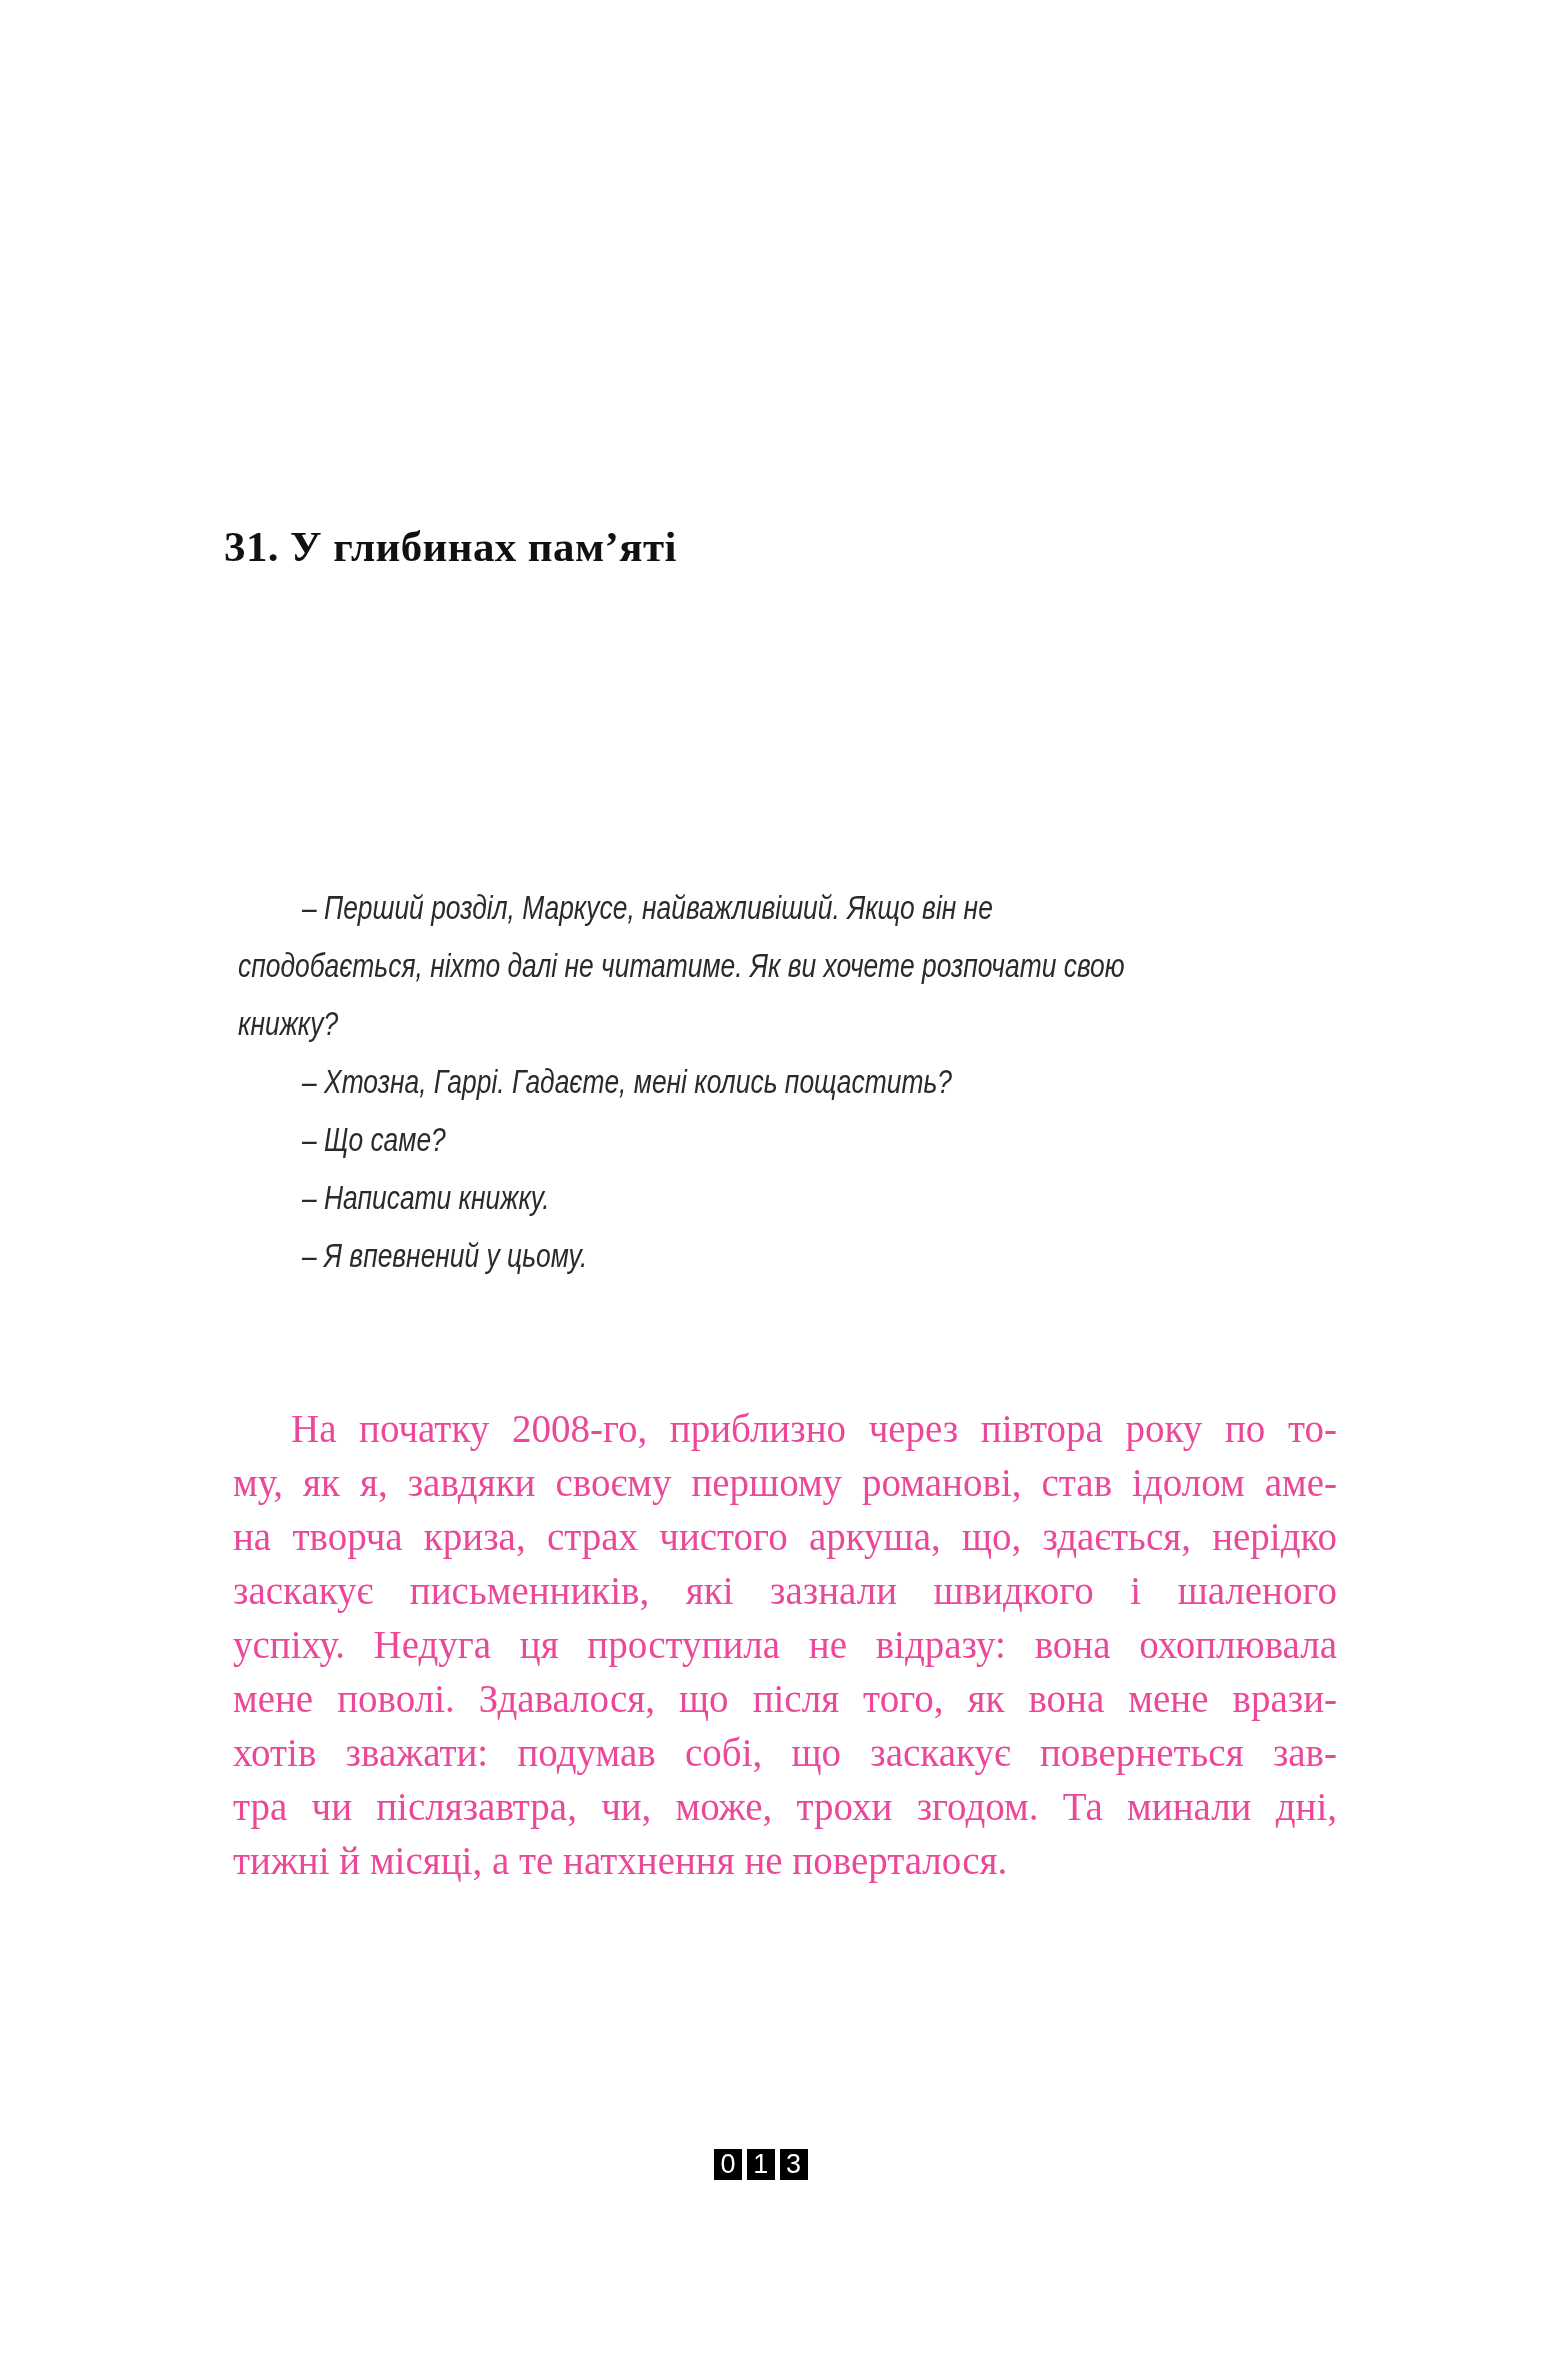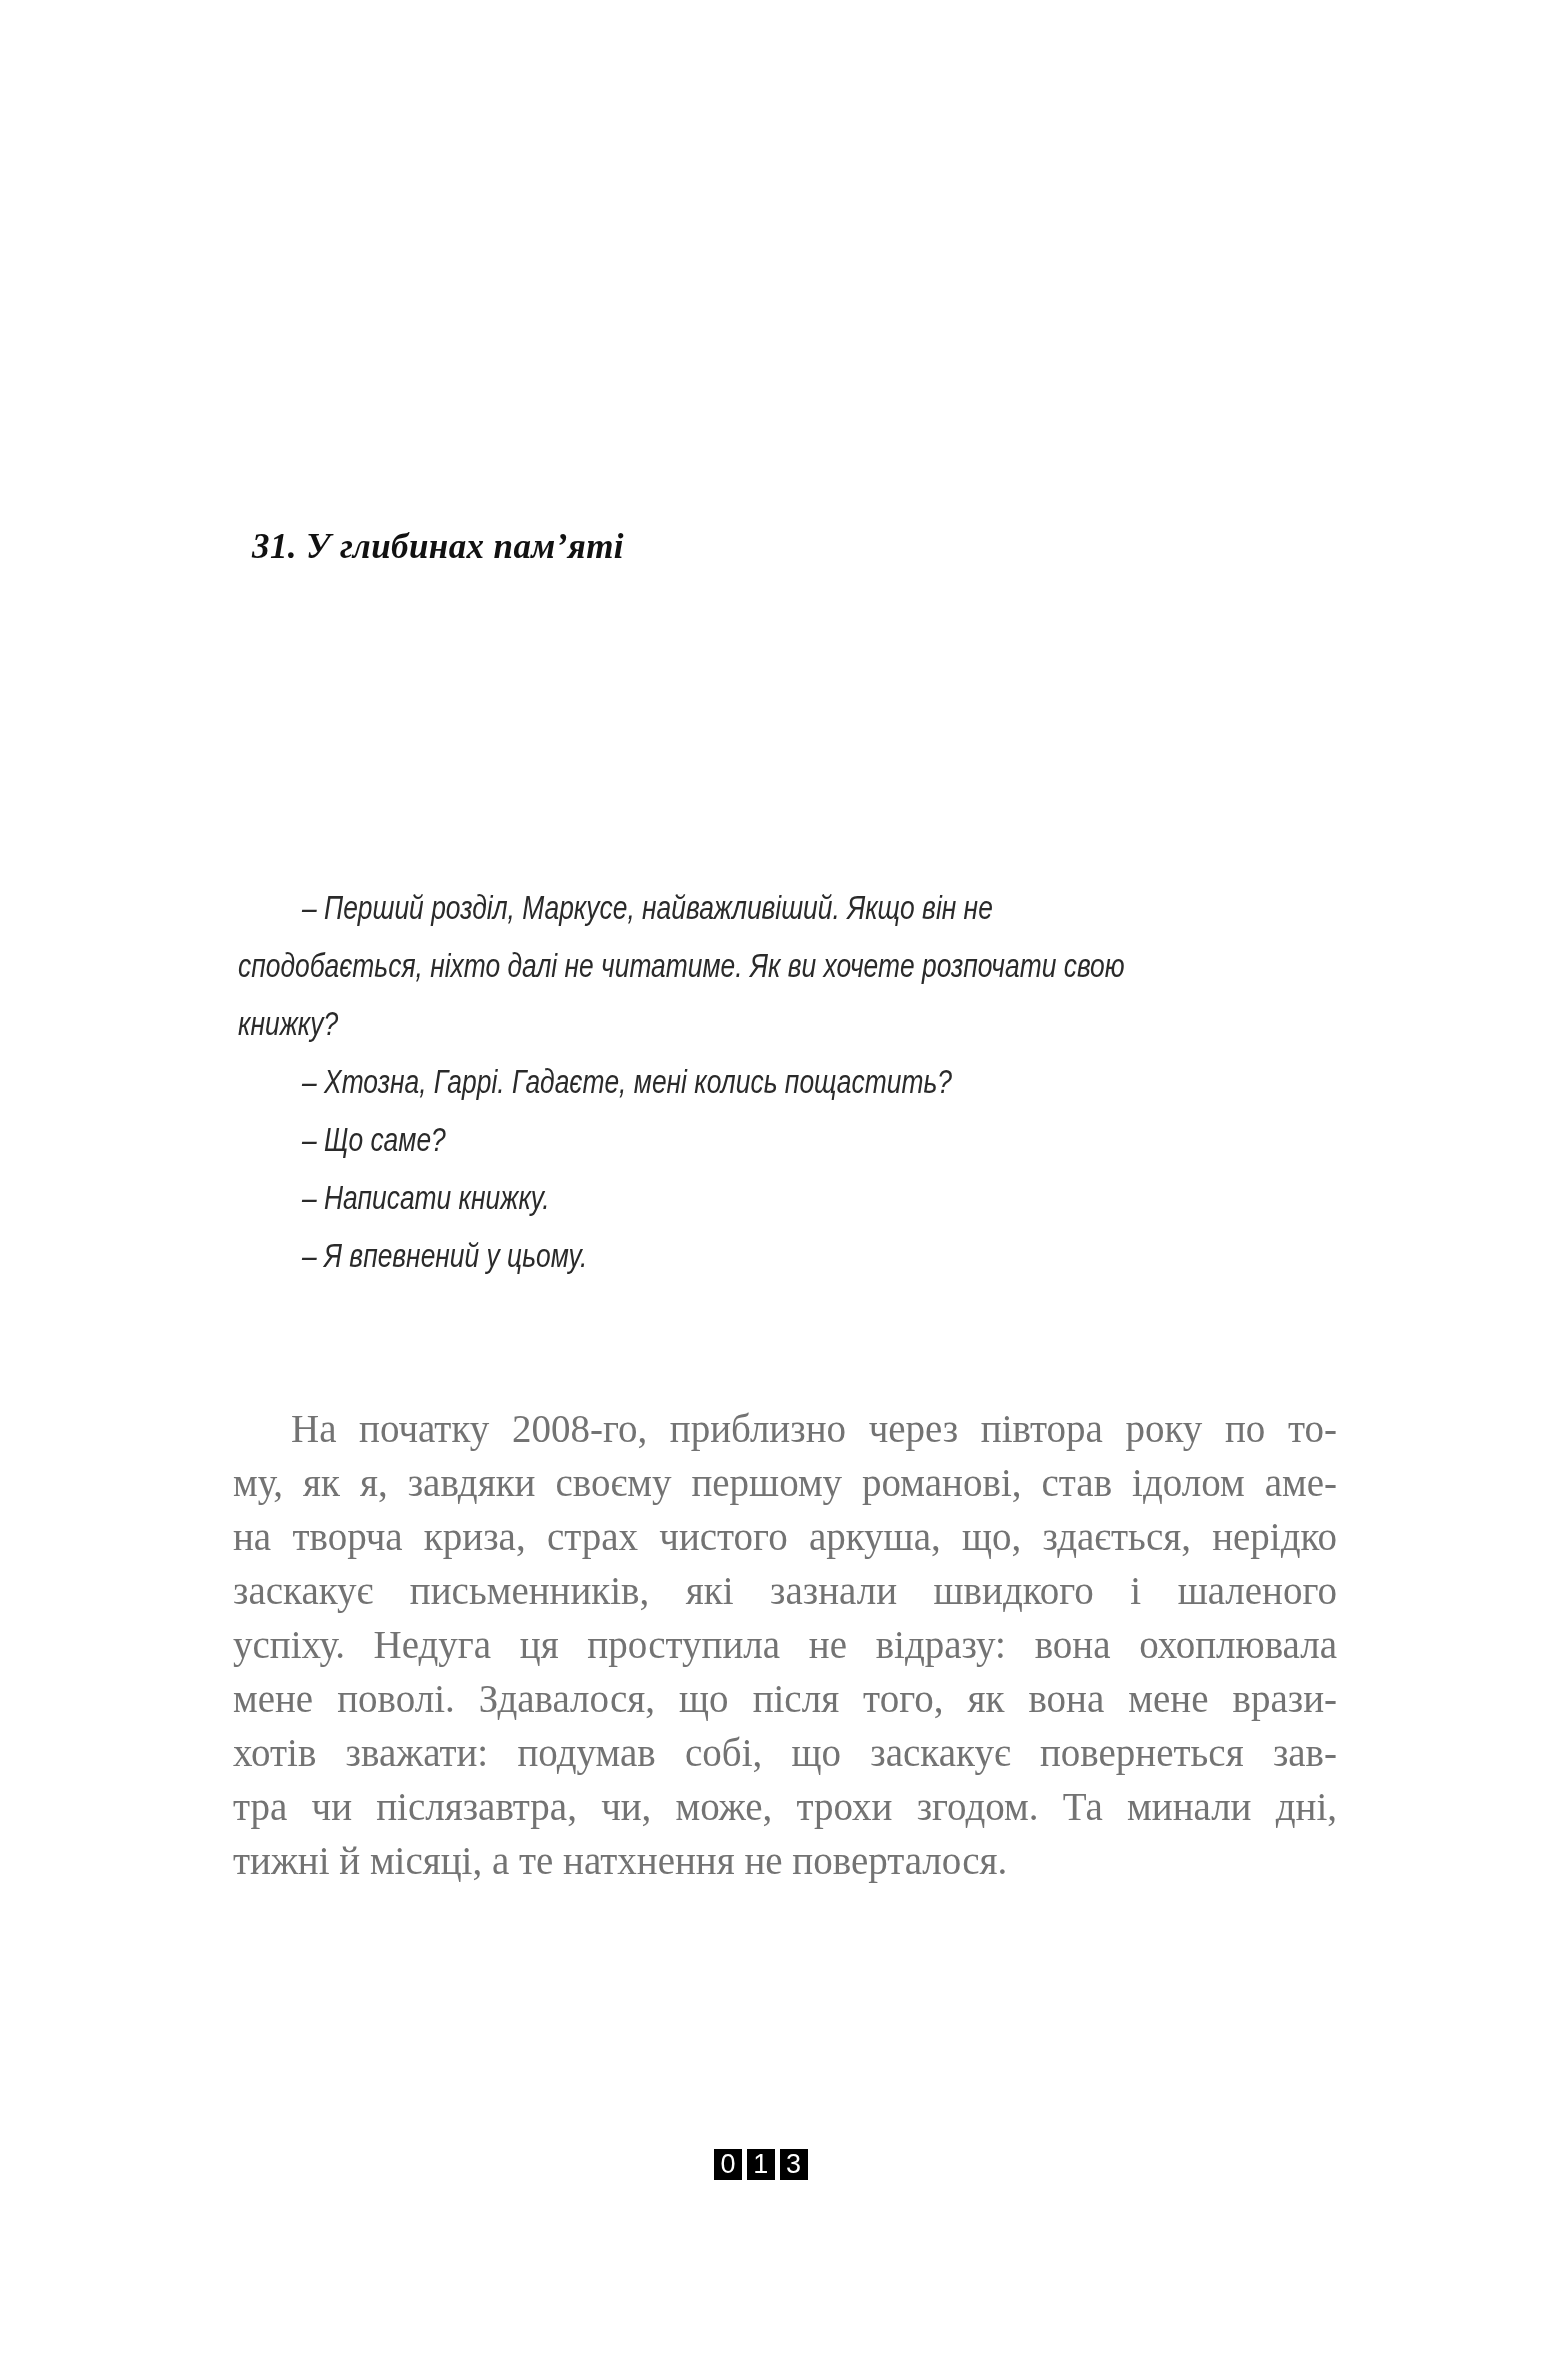--- a/index.html
+++ b/index.html
@@ -14,27 +14,26 @@
       overflow: hidden;
       color: #1a1a1a;
     }
     .page {
       position: absolute;
       inset: 0;
       background: #ffffff;
     }
     .chapter-title {
       position: absolute;
-      left: 252px;
+      left: 224px;
       top: 515px;
       margin: 0;
       font-family: "Liberation Serif", "DejaVu Serif", serif;
       font-weight: bold;
-      font-style: italic;
-      font-size: 35px;
+      font-size: 43px;
       line-height: 64px;
       letter-spacing: 0.4px;
       color: #111111;
       white-space: nowrap;
     }
     .epigraph {
       position: absolute;
       left: 238px;
       top: 879px;
       width: 1022px;
@@ -54,21 +53,21 @@
       padding-left: 80px;
     }
     .body-text {
       position: absolute;
       left: 233px;
       top: 1402px;
       width: 1104px;
       font-family: "Liberation Serif", "DejaVu Serif", serif;
       font-size: 39px;
       line-height: 54px;
-      color: #737373;
+      color: #ec4899;
     }
     .body-text .line {
       display: block;
       white-space: nowrap;
       text-align: justify;
       text-align-last: justify;
     }
     .body-text .line.first {
       padding-left: 58px;
     }

